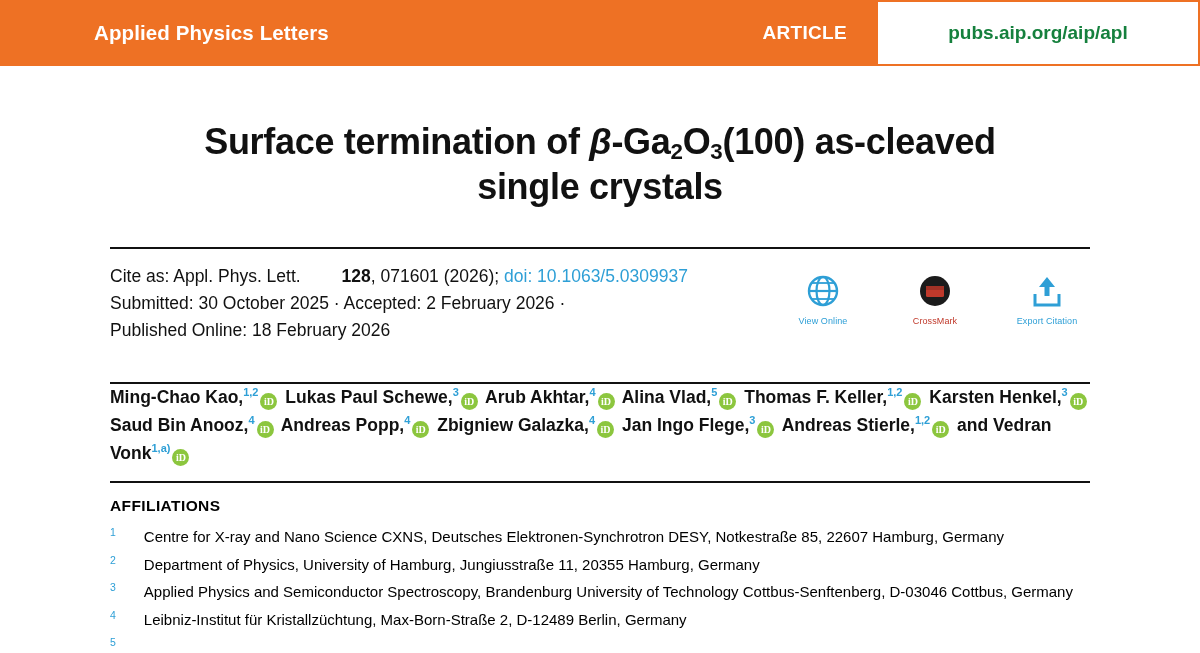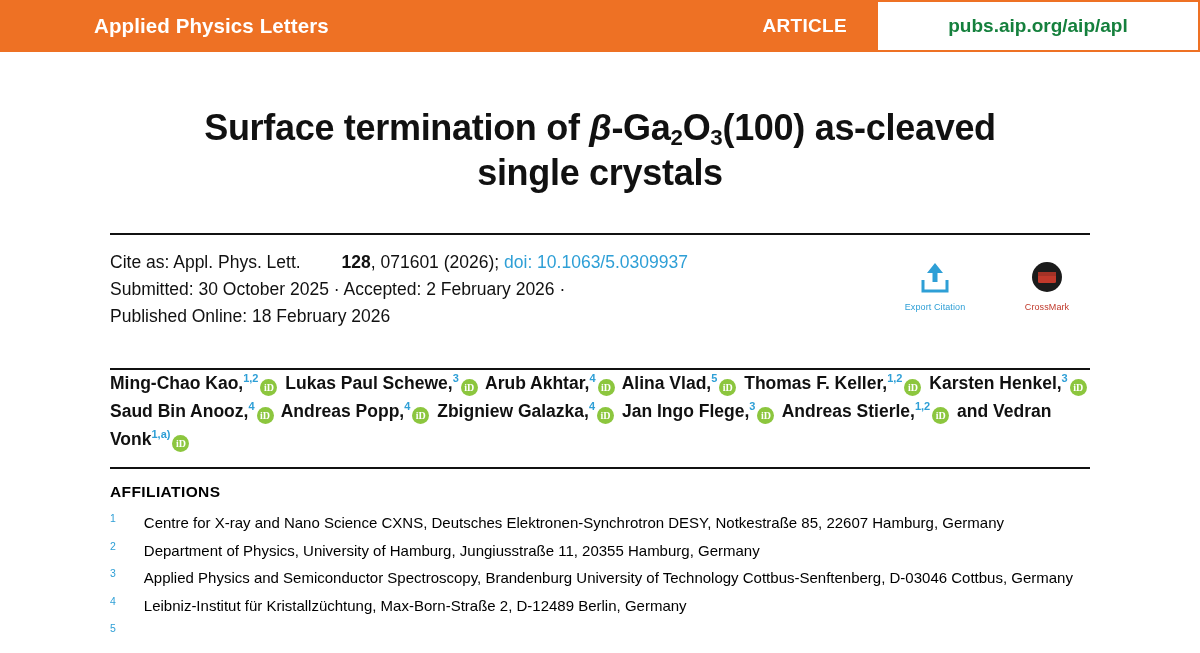--- a/index.html
+++ b/index.html
@@ -12,21 +12,21 @@
     height: 653px;
     font-family: "Liberation Sans", sans-serif;
     color: #000000;
     overflow: hidden;
     position: relative;
   }
 
   
   .header {
     position: relative;
-    height: 52px;
+    height: 66px;
     display: flex;
     align-items: stretch;
   }
   .header-left {
     flex: 0 0 875px;
     background: #ee7124;
     display: flex;
     align-items: center;
     justify-content: space-between;
     padding: 0 28px 0 94px;
@@ -206,40 +206,52 @@
   <div class="cite-row">
     <div class="cite-text">
       <div>
         <span>Cite as: Appl. Phys. Lett. </span><b>128</b><span>, 071601 (2026); </span><span class="doi-label">doi: </span><span class="doi-link">10.1063/5.0309937</span>
       </div>
       <div>Submitted: 30 October 2025 · Accepted: 2 February 2026 ·</div>
       <div>Published Online: 18 February 2026</div>
     </div>
 
     <div class="cite-icons">
-
       <div class="cite-icon">
         <div class="glyph">
-          <svg width="32" height="34" viewBox="0 0 32 34">
-            <path d="M16 3 L24 13 L18.5 13 L18.5 22 L13.5 22 L13.5 13 L8 13 Z" fill="#2e9fd6"></path>
-            <path d="M4 20 L4 31 L28 31 L28 20" fill="none" stroke="#2e9fd6" stroke-width="3"></path>
+          <svg width="34" height="34" viewBox="0 0 34 34">
+            <circle cx="17" cy="17" r="14" fill="none" stroke="#2e9fd6" stroke-width="2.4"></circle>
+            <ellipse cx="17" cy="17" rx="6.5" ry="14" fill="none" stroke="#2e9fd6" stroke-width="2.2"></ellipse>
+            <line x1="3" y1="17" x2="31" y2="17" stroke="#2e9fd6" stroke-width="2.2"></line>
+            <line x1="5" y1="9" x2="29" y2="9" stroke="#2e9fd6" stroke-width="1.8"></line>
+            <line x1="5" y1="25" x2="29" y2="25" stroke="#2e9fd6" stroke-width="1.8"></line>
           </svg>
         </div>
-        <div class="cap">Export Citation</div>
+        <div class="cap">View Online</div>
       </div>
 
       <div class="cite-icon crossmark">
         <div class="glyph">
           <svg width="34" height="34" viewBox="0 0 34 34">
             <circle cx="17" cy="17" r="15" fill="#1b1b1b"></circle>
             <rect x="8" y="12" width="18" height="11" rx="1.5" fill="#c0392b"></rect>
             <rect x="8" y="12" width="18" height="4" fill="#a33226"></rect>
           </svg>
         </div>
         <div class="cap">CrossMark</div>
+      </div>
+
+      <div class="cite-icon">
+        <div class="glyph">
+          <svg width="32" height="34" viewBox="0 0 32 34">
+            <path d="M16 3 L24 13 L18.5 13 L18.5 22 L13.5 22 L13.5 13 L8 13 Z" fill="#2e9fd6"></path>
+            <path d="M4 20 L4 31 L28 31 L28 20" fill="none" stroke="#2e9fd6" stroke-width="3"></path>
+          </svg>
+        </div>
+        <div class="cap">Export Citation</div>
       </div>
     </div>
   </div>
 
   <hr class="rule thin">
 
   <div class="authors">
     <span><span>Ming-Chao Kao,</span><span class="sup">1,2</span><span class="orcid">iD</span></span>
     <span><span>Lukas Paul Schewe,</span><span class="sup">3</span><span class="orcid">iD</span></span>
     <span><span>Arub Akhtar,</span><span class="sup">4</span><span class="orcid">iD</span></span>

